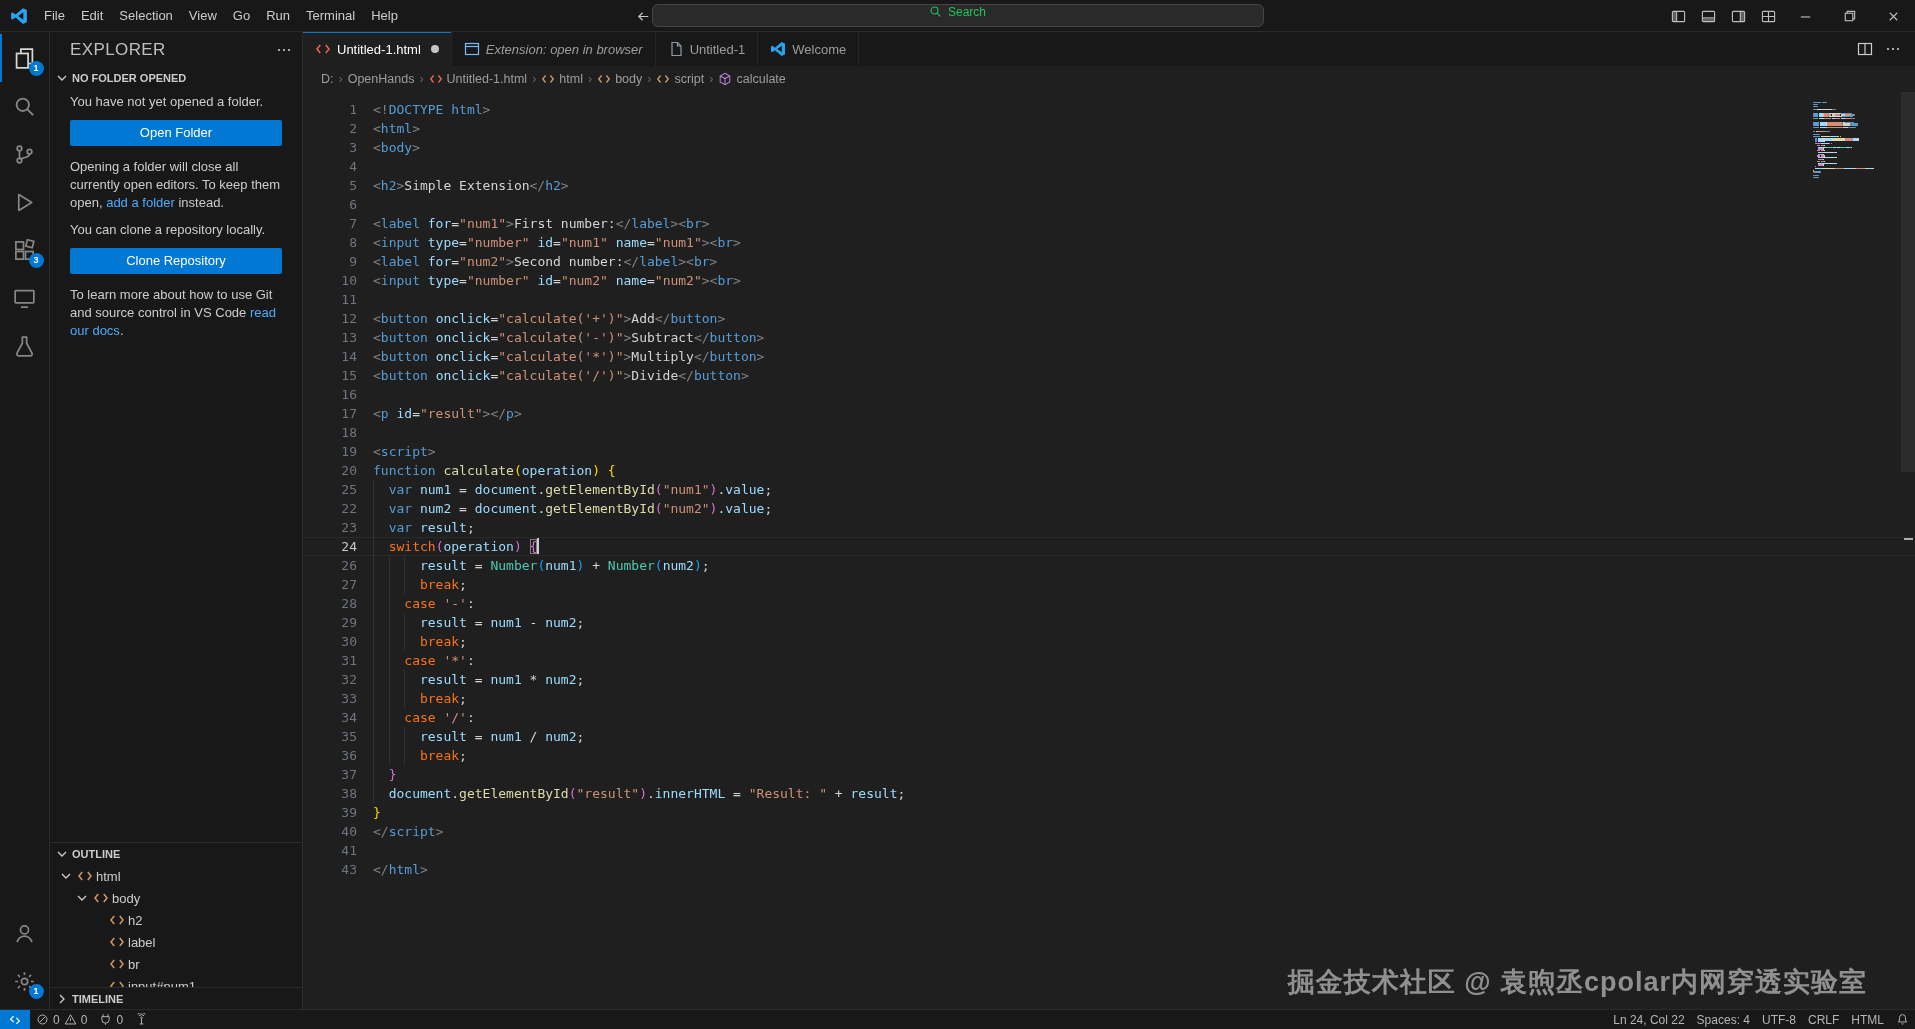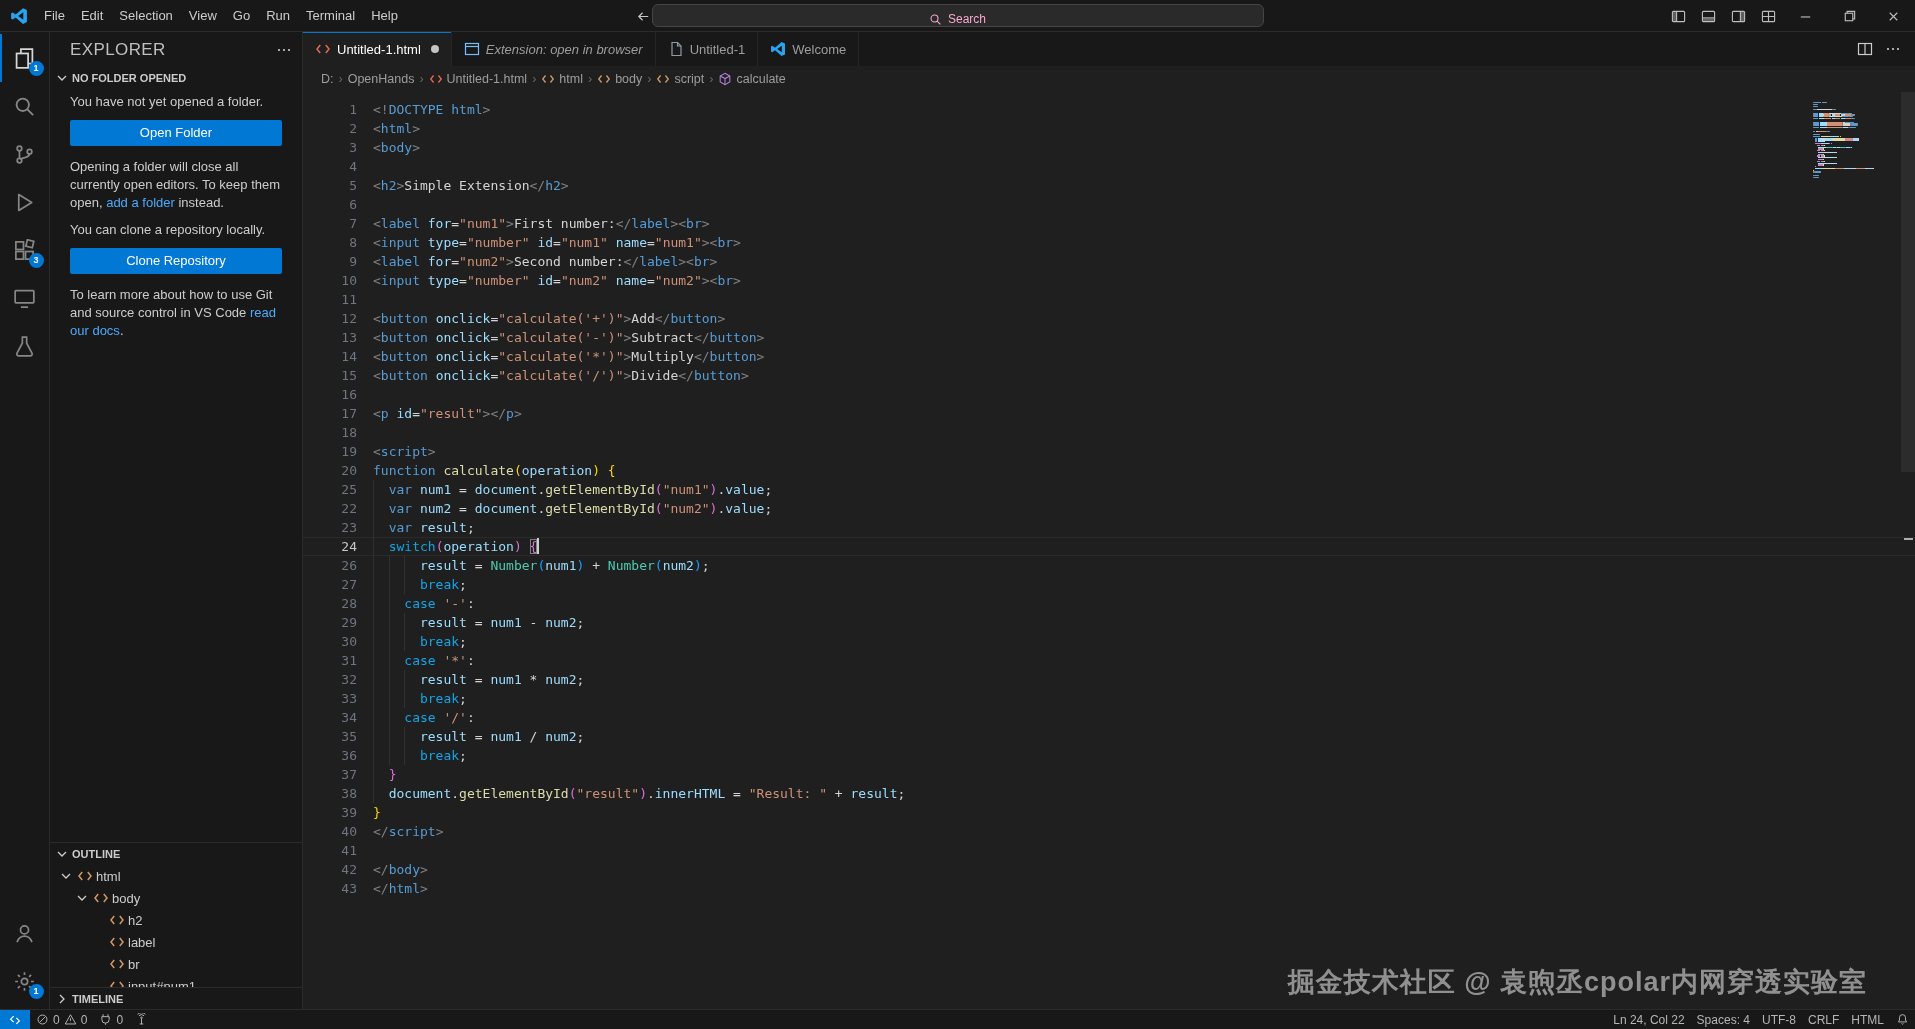--- a/index.html
+++ b/index.html
@@ -9,21 +9,21 @@
   .icon svg{width:100%;height:100%}
 
   
   .titlebar{height:32px;background:#181818;border-bottom:1px solid #2b2b2b;display:flex;align-items:center;padding-left:10px;position:relative;z-index:3}
   .logo{width:18px;height:18px;margin-right:8px}
   .menubar{display:flex}
   .menu-item{font-size:13px;color:#cccccc;padding:3px 8px;border-radius:5px;cursor:default}
   .nav-arrows{position:absolute;left:636px;top:0;height:32px;display:flex;align-items:center;gap:14px}
   .nav-arrows .icon{width:15px;height:15px}
   .back{color:#c5c5c5}.fwd{color:#6a6a6a}
-  .search-box{position:absolute;left:50%;top:4px;transform:translateX(-50%);width:612px;height:23px;background:#2a2a2a;border:1px solid #454545;border-radius:6px;color:#f9a8d4;font-size:12px;display:flex;align-items:flex-end;justify-content:center;gap:6px}
+  .search-box{position:absolute;left:50%;top:4px;transform:translateX(-50%);width:612px;height:23px;background:#2a2a2a;border:1px solid #454545;border-radius:6px;color:#22c55e;font-size:12px;display:flex;align-items:flex-start;justify-content:center;gap:6px}
   .search-box .icon{width:13px;height:13px}
   .win-icons{position:absolute;right:0;top:0;height:32px;display:flex;align-items:center}
   .wi{width:30px;height:32px;display:flex;align-items:center;justify-content:center;color:#bdbdbd}
   .wi .icon{width:15px;height:15px}
   .wi.sys{width:44px}
 
   
   .main{display:flex;height:977px}
   .activitybar{width:50px;background:#181818;border-right:1px solid #2b2b2b;display:flex;flex-direction:column;align-items:center;padding-top:2px}
   .act-item{width:50px;height:48px;position:relative;display:flex;align-items:center;justify-content:center;color:#868686}
@@ -66,21 +66,21 @@
 
   .code-area{flex:1;position:relative;overflow:hidden;padding-top:8px;font-family:"DejaVu Sans Mono","Liberation Mono",monospace;font-size:13px;line-height:19px}
   .code-line{display:flex;height:19px}
   .gutter{width:54px;text-align:right;color:#6e7681;flex-shrink:0}
   .code-line.current{box-shadow:inset 0 1px 0 #2a2a2a,inset 0 -1px 0 #2a2a2a}
   .code-line.current .gutter{color:#c6c6c6}
   .code-text{padding-left:16px;white-space:pre;position:relative;flex:1;color:#d4d4d4}
   .indent-guide{position:absolute;top:0;bottom:0;width:1px;background:#303030}
   .cursor{display:inline-block;width:2px;height:16px;background:#d0d0d0;vertical-align:-3px}
   .tk-pu{color:#808080}.tk-tg{color:#569cd6}.tk-at{color:#9cdcfe}.tk-st{color:#ce9178}
-  .tk-tx{color:#d4d4d4}.tk-kw{color:#569cd6}.tk-ctl{color:#0ea5e9}.tk-fn{color:#dcdcaa}
+  .tk-tx{color:#d4d4d4}.tk-kw{color:#569cd6}.tk-ctl{color:#f97316}.tk-fn{color:#dcdcaa}
   .tk-vr{color:#9cdcfe}.tk-cl{color:#4ec9b0}.tk-b1{color:#ffd700}.tk-b2{color:#da70d6}.tk-b3{color:#179fff}
   .tk-mb{color:#da70d6;outline:1px solid #7f7f7f;outline-offset:-1px}
 
   .minimap{position:absolute;top:10px;right:18px;width:84px}
   .mm-row{height:1.2px;margin-bottom:0.6px;white-space:nowrap;overflow:hidden;font-size:0}
   .mm-row span{display:inline-block;height:1.2px;vertical-align:top}
   .overview-ruler{position:absolute;top:0;right:0;bottom:0;width:14px}
   .scroll-thumb{position:absolute;top:0;right:0;width:14px;height:380px;background:rgba(121,121,121,.15)}
   .cursor-mark{position:absolute;right:2px;width:9px;height:2px;top:446px;background:#aeafad}
 
@@ -653,24 +653,20 @@
             <span class="gutter">39</span>
             <span class="code-text"><span class="tk-b1">}</span></span>
           </div>
           <div class="code-line">
             <span class="gutter">40</span>
             <span class="code-text"><span class="tk-pu">&lt;/</span><span class="tk-tg">script</span><span class="tk-pu">&gt;</span></span>
           </div>
           <div class="code-line">
             <span class="gutter">41</span>
             <span class="code-text"></span>
-          </div>
-          <div class="code-line">
-            <span class="gutter">42</span>
-            <span class="code-text"><span class="tk-pu">&lt;/</span><span class="tk-tg">body</span><span class="tk-pu">&gt;</span></span>
           </div>
           <div class="code-line">
             <span class="gutter">43</span>
             <span class="code-text"><span class="tk-pu">&lt;/</span><span class="tk-tg">html</span><span class="tk-pu">&gt;</span></span>
           </div>
         </div>
       <div class="minimap" id="minimap">
           <div class="mm-row"><span style="width: 1.8px; background: rgb(128, 128, 128);"></span><span style="width: 6.3px; background: rgb(86, 156, 214);"></span><span style="width: 0.9px;"></span><span style="width: 3.6px; background: rgb(86, 156, 214);"></span><span style="width: 0.9px; background: rgb(128, 128, 128);"></span></div>
           <div class="mm-row"><span style="width: 0.9px; background: rgb(128, 128, 128);"></span><span style="width: 3.6px; background: rgb(86, 156, 214);"></span><span style="width: 0.9px; background: rgb(128, 128, 128);"></span></div>
           <div class="mm-row"><span style="width: 0.9px; background: rgb(128, 128, 128);"></span><span style="width: 3.6px; background: rgb(86, 156, 214);"></span><span style="width: 0.9px; background: rgb(128, 128, 128);"></span></div>

